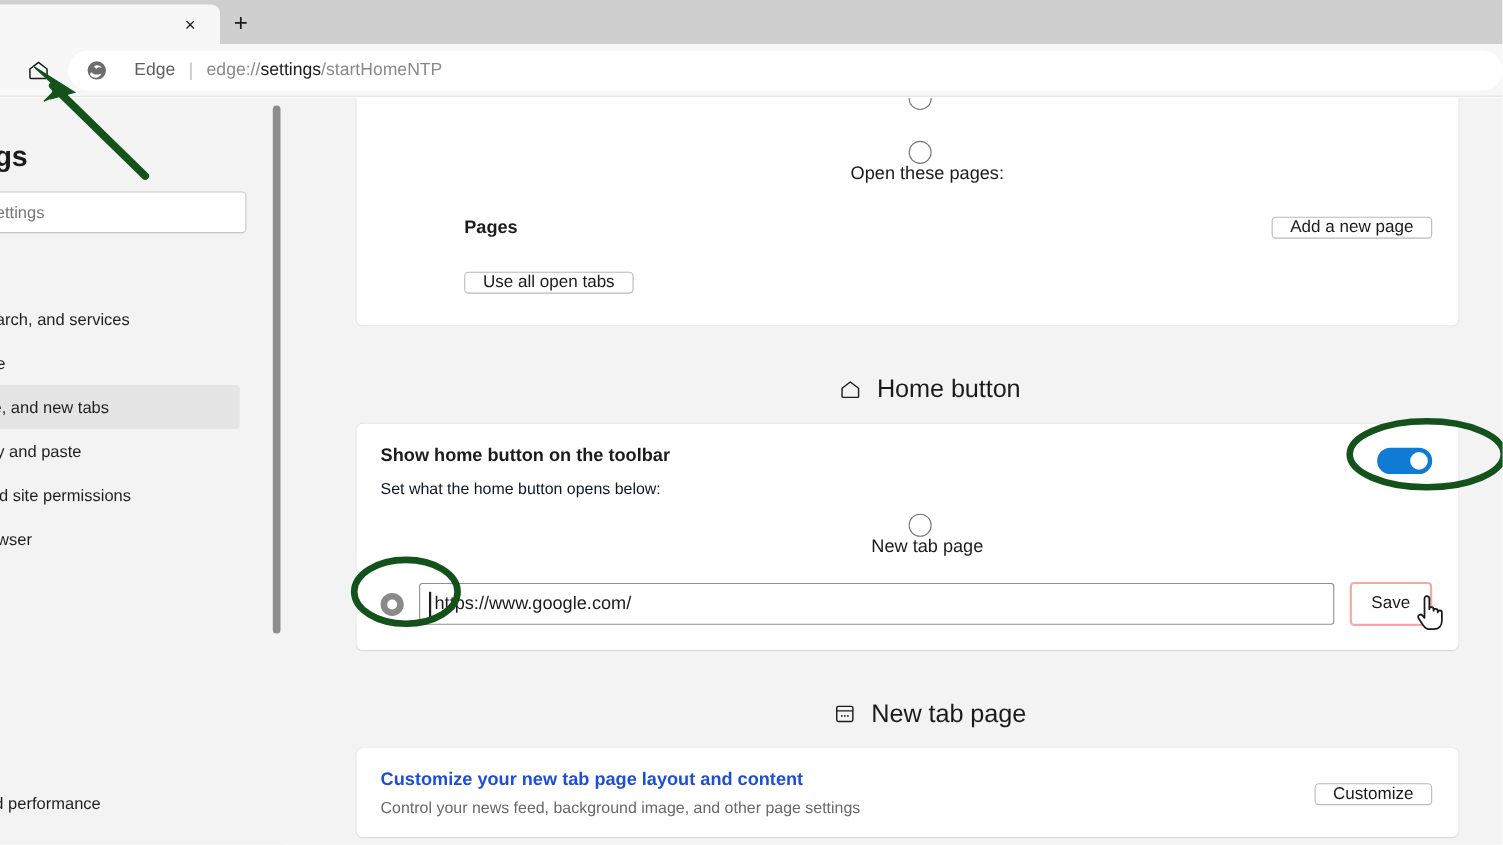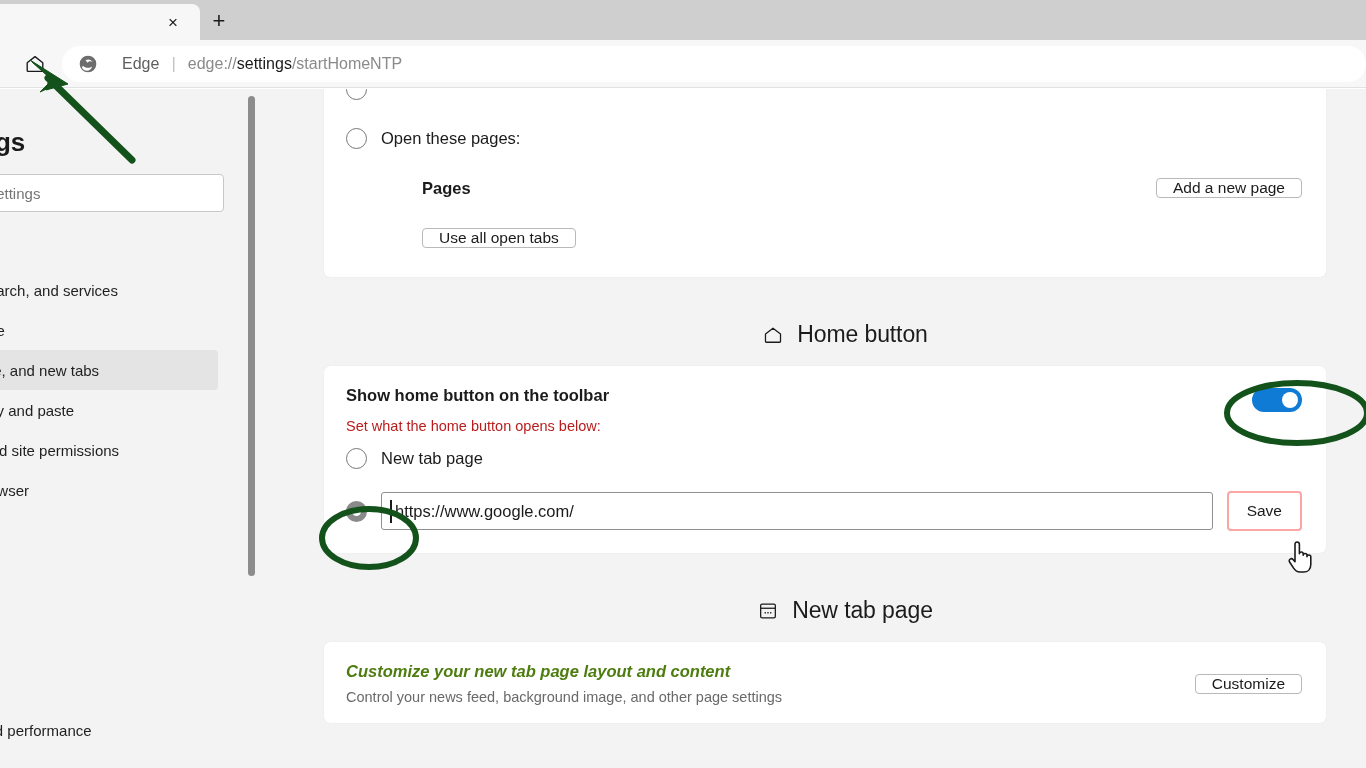--- a/index.html
+++ b/index.html
@@ -164,20 +164,21 @@
   }
   .card.top-clipped {
     margin-top: -24px;
     padding-bottom: 14px;
   }
 
   .radio-row {
     display: flex;
     align-items: center;
     padding: 14px 0 14px 22px;
+    flex-direction: column;
   }
   .radio {
     width: 21px; height: 21px;
     border: 1.6px solid #777777;
     border-radius: 50%;
     flex: 0 0 auto;
     background: #ffffff;
   }
   .radio.hovered {
     border: 6px solid #8a8a8a;
@@ -235,21 +236,21 @@
     padding: 2px 24px 0 22px;
   }
   .block-title {
     font-size: 16.5px;
     font-weight: 600;
     color: #1b1b1b;
     text-align: right;
   }
   .block-sub {
     font-size: 14.5px;
-    color: #b91c1c;
+    color: #0f172a;
     padding: 6px 0 0 22px;
   }
 
   .toggle {
     width: 50px; height: 24px;
     border-radius: 12px;
     background: #0f7bd4;
     position: relative;
     flex: 0 0 auto;
     margin-top: 2px;
@@ -297,21 +298,21 @@
     color: #1b1b1b;
     font-family: "Liberation Sans", sans-serif;
   }
 
   .ntp-row {
     display: flex;
     align-items: center;
     justify-content: space-between;
     padding: 20px 24px 18px 22px;
   }
-  .ntp-title { font-size: 16.5px; font-weight: 600; color: #4d7c0f; font-style: italic; }
+  .ntp-title { font-size: 16.5px; font-weight: 600; color: #1d4ed8; }
   .ntp-sub { font-size: 14.5px; color: #696969; padding-top: 8px; }
 
   
   .anno { position: absolute; pointer-events: none; }
   .anno-arrow { left: 0px; top: 40px; }
   .anno-ellipse-toggle { left: 1222px; top: 377px; }
   .anno-ellipse-radio { left: 317px; top: 504px; }
 
   .cursor { position: absolute; left: 1288px; top: 540px; }
 </style>

